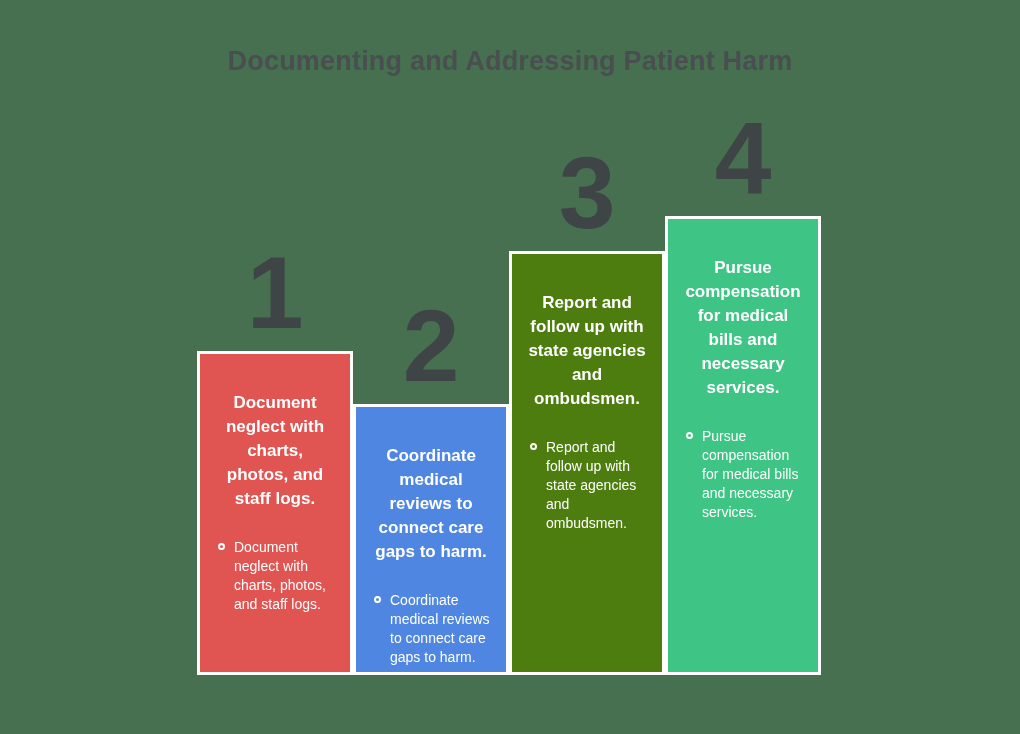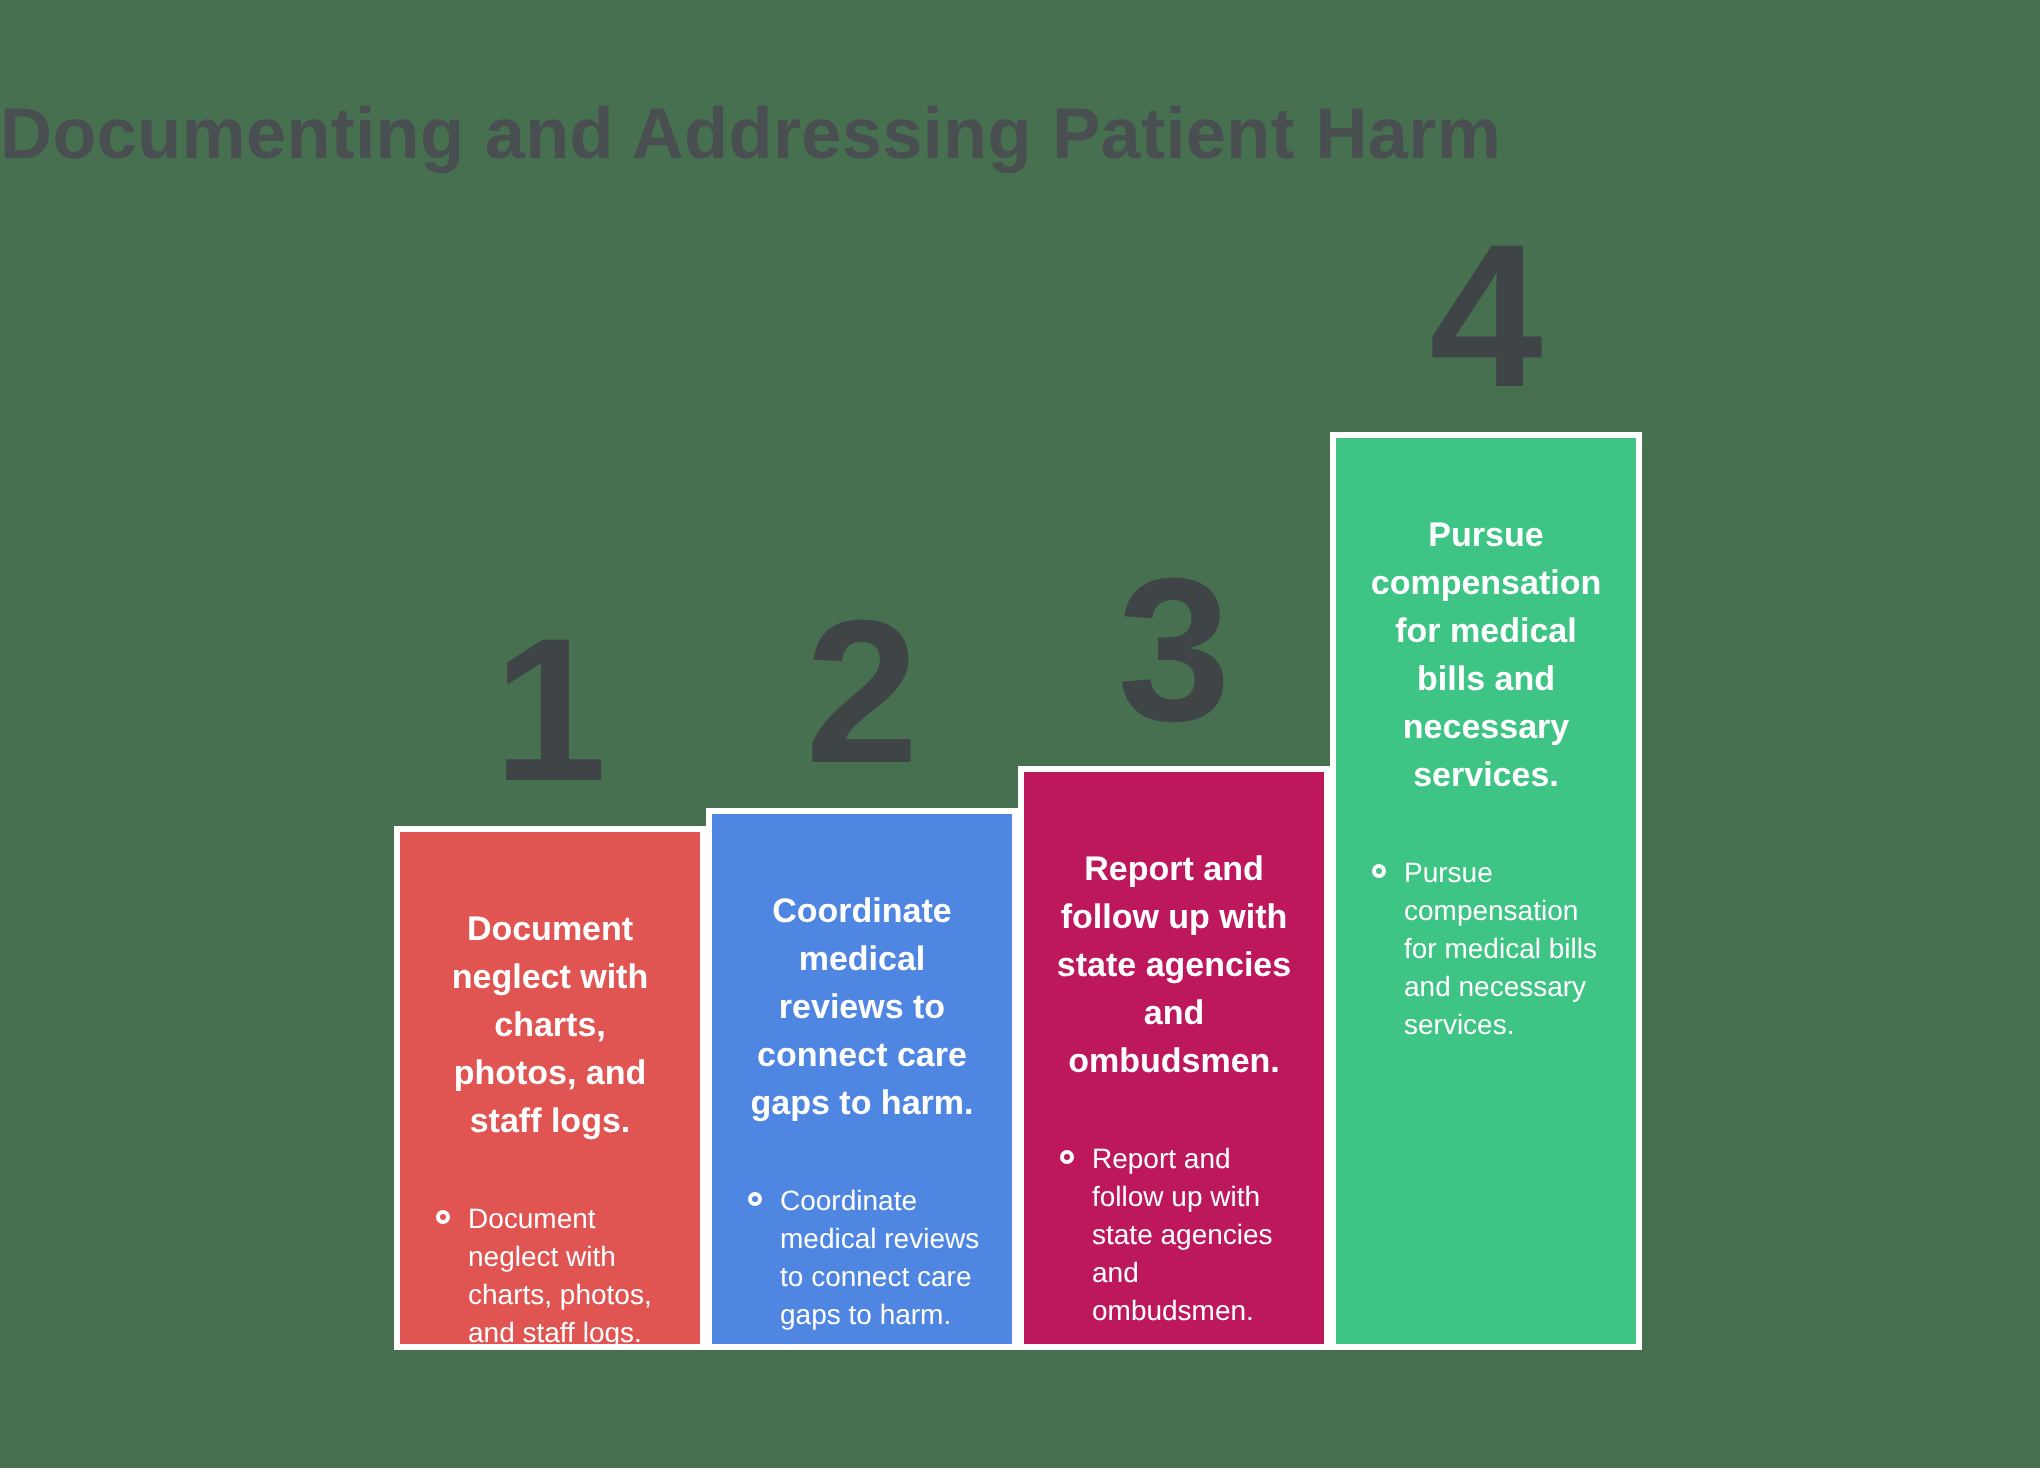--- a/index.html
+++ b/index.html
@@ -6,22 +6,22 @@
   html, body {
     width: 1020px; height: 734px;
     font-family: "Liberation Sans", sans-serif;
     overflow: hidden;
   }
   body { position: relative; background: #477050; }
 
   .title {
     position: absolute;
     top: 46px; left: 0; width: 100%;
-    text-align: left;
-    font-size: 36px;
+    text-align: center;
+    font-size: 27px;
     font-weight: 700;
     letter-spacing: 0.2px;
     color: #494E50;
   }
 
   .stairs {
     position: absolute;
     left: 197px;
     bottom: 59px;
     display: flex;
@@ -79,21 +79,21 @@
 </style>
 </head>
 <body style="background: rgb(71, 112, 80);">
 
 <div class="title" style="color: rgb(73, 78, 80);">Documenting and Addressing Patient Harm</div>
 
 <div class="stairs">
 
   <div class="step">
     <div class="num" style="color: rgb(63, 69, 71);">1</div>
-    <div class="bar" style="background: rgb(224, 84, 82); height: 262px; border-color: rgb(255, 255, 255); color: rgb(255, 255, 255);">
+    <div class="bar" style="background: rgb(224, 84, 82); height: 324px; border-color: rgb(255, 255, 255); color: rgb(255, 255, 255);">
       <div class="heading">Document neglect with charts, photos, and staff logs.</div>
       <div class="bullet">
         <span class="ring"></span>
         <span class="bullet-text">Document neglect with charts, photos, and staff logs.</span>
       </div>
     </div>
   </div>
 
   <div class="step">
     <div class="num" style="color: rgb(63, 69, 71);">2</div>
@@ -101,21 +101,21 @@
       <div class="heading">Coordinate medical reviews to connect care gaps to harm.</div>
       <div class="bullet">
         <span class="ring"></span>
         <span class="bullet-text">Coordinate medical reviews to connect care gaps to harm.</span>
       </div>
     </div>
   </div>
 
   <div class="step">
     <div class="num" style="color: rgb(63, 69, 71);">3</div>
-    <div class="bar" style="background: #be185d; height: 292px; border-color: rgb(255, 255, 255); color: rgb(255, 255, 255);">
+    <div class="bar" style="background: #4d7c0f; height: 424px; border-color: rgb(255, 255, 255); color: rgb(255, 255, 255);">
       <div class="heading">Report and follow up with state agencies and ombudsmen.</div>
       <div class="bullet">
         <span class="ring"></span>
         <span class="bullet-text">Report and follow up with state agencies and ombudsmen.</span>
       </div>
     </div>
   </div>
 
   <div class="step">
     <div class="num" style="color: rgb(63, 69, 71);">4</div>

